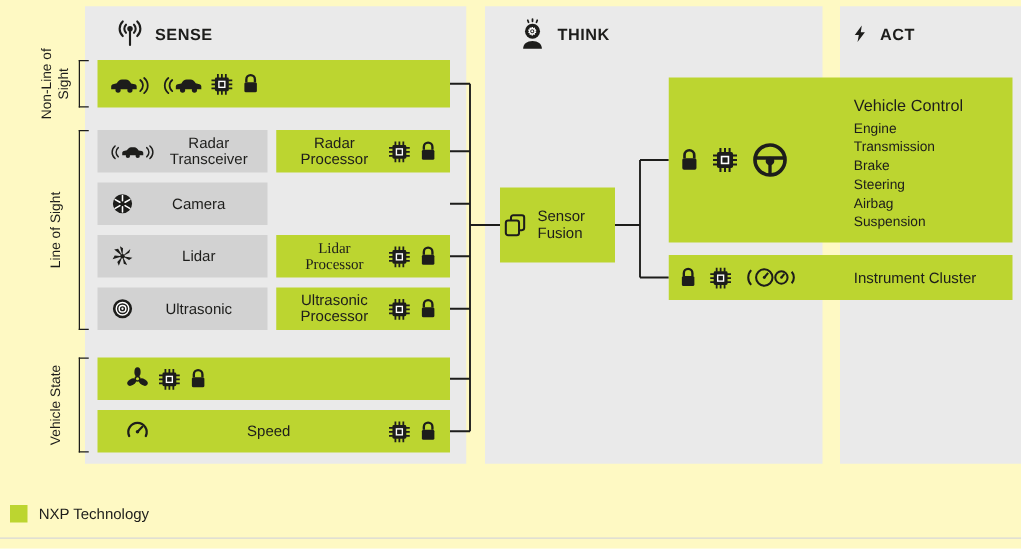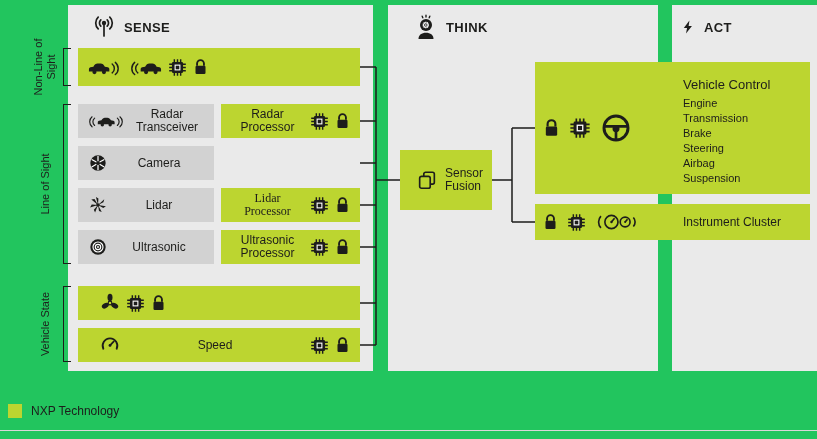--- a/index.html
+++ b/index.html
@@ -1,16 +1,16 @@
 <!DOCTYPE html>
 <html><head>
 <meta charset="utf-8">
 <style>
   html,body{margin:0;padding:0;background:#ffffff;}
-  .canvas{position:relative;width:817px;height:439px;background:#22c55e;
+  .canvas{position:relative;width:817px;height:439px;background:#fef9c3;
           font-family:"Liberation Sans",sans-serif;color:#1d1d1b;overflow:hidden;}
   .panel{position:absolute;top:5px;height:366px;background:#eaeaea;z-index:0;}
   #panel-sense{left:68px;width:305px;}
   #panel-think{left:388px;width:270px;}
   #panel-act{left:672px;width:145px;}
   .col-header{position:absolute;top:13px;height:28px;display:flex;align-items:center;gap:8px;
               font-size:13px;font-weight:bold;letter-spacing:.4px;z-index:2;}
   #header-sense{left:92px;}
   #header-think{left:414px;}
   #header-act{left:681px;}
@@ -255,21 +255,21 @@
         </g>
       <rect x="5" y="5" width="14" height="14" rx="1.5" fill="#1d1d1b"></rect>
       <rect x="9" y="9" width="6" height="6" fill="none" stroke="#ffffff" stroke-width="1.4"></rect>
     </svg>
     <svg class="icon" viewBox="0 0 24 28" width="15" height="18">
       <path d="M6.5 12V8.5a5.5 5.5 0 0 1 11 0V12" fill="none" stroke="#1d1d1b" stroke-width="3"></path>
       <rect x="4" y="12" width="16" height="13" rx="2" fill="#1d1d1b"></rect>
     </svg>
   </div>
 
-  <div class="box green" style="left:400px;top:150px;width:92px;height:60px;padding:0 16px;gap:7px;">
+  <div class="box green" style="left:400px;top:150px;width:92px;height:60px;padding:0 1px;gap:7px;">
     <svg class="icon" viewBox="0 0 24 24" width="22" height="22">
       <rect x="8.5" y="3.5" width="11.5" height="13" rx="2" fill="none" stroke="#1d1d1b" stroke-width="1.8"></rect>
       <rect x="4" y="8" width="11.5" height="13" rx="2" fill="#bcd530" stroke="#1d1d1b" stroke-width="1.8"></rect>
     </svg>
     <div class="lbl" style="text-align:left;">Sensor Fusion</div>
   </div>
 
   <div class="box green" style="left:535px;top:62px;width:275px;height:132px;">
     <div class="vc-icons">
       <svg class="icon" viewBox="0 0 24 28" width="17" height="20">

